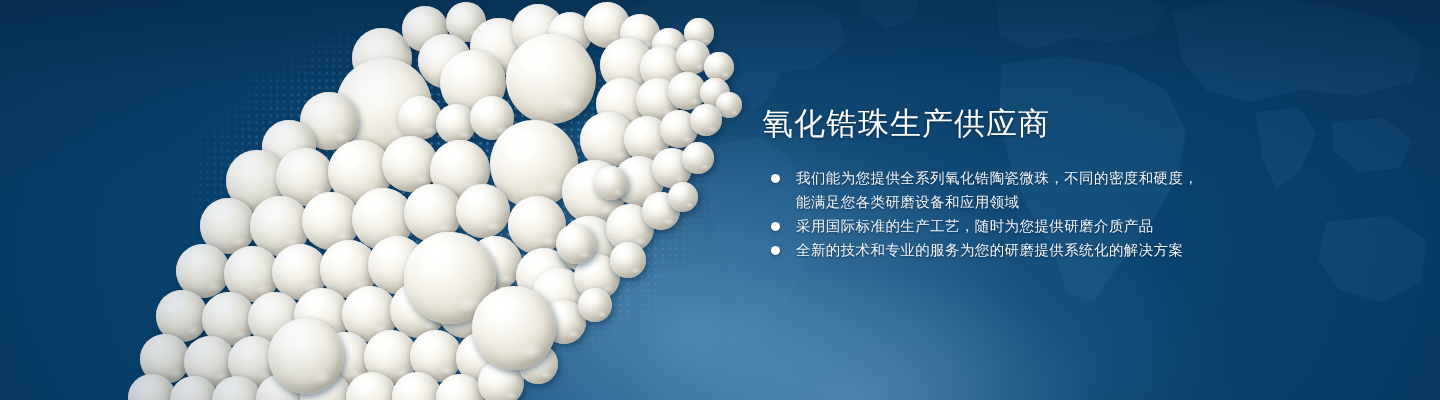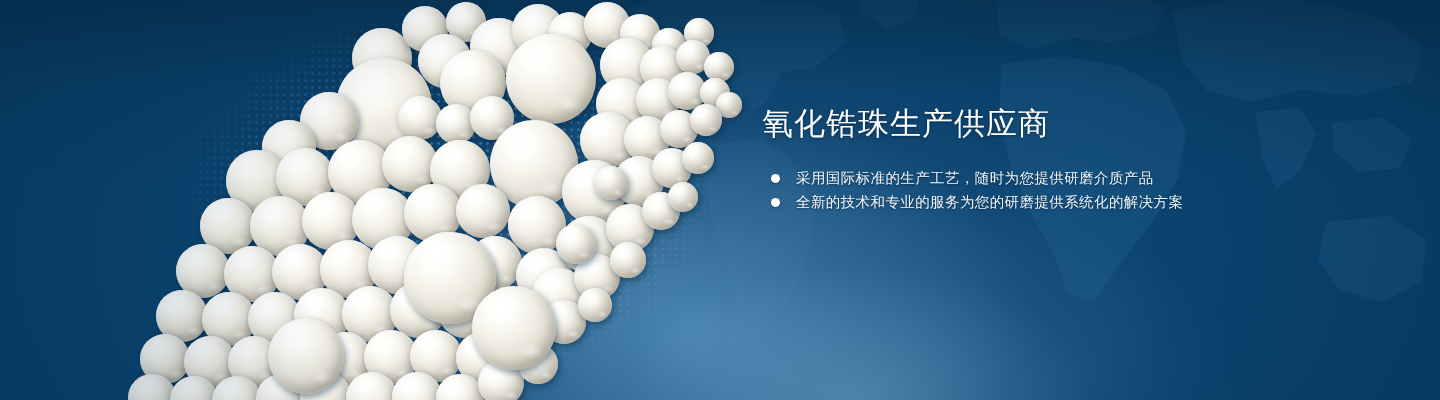--- a/index.html
+++ b/index.html
@@ -319,20 +319,25 @@
       <span class="bead" style="left: 594px; top: 166px; width: 34px; height: 34px;"></span>
     </div>
 
   <div class="bg-vignette"></div>
 
   <div class="copy">
     <h1 class="title">氧化锆珠生产供应商</h1>
     <ul class="bullets" id="bullet-list">
         <li class="bullet">
           <span class="dot"></span>
+          <span class="ln">我们能为您提供全系列氧化锆陶瓷微珠，不同的密度和硬度，</span>
+          <span class="ln">能满足您各类研磨设备和应用领域</span>
+        </li>
+        <li class="bullet">
+          <span class="dot"></span>
           <span class="ln">采用国际标准的生产工艺，随时为您提供研磨介质产品</span>
         </li>
         <li class="bullet">
           <span class="dot"></span>
           <span class="ln">全新的技术和专业的服务为您的研磨提供系统化的解决方案</span>
         </li>
       </ul>
   </div>
 
 </div>

